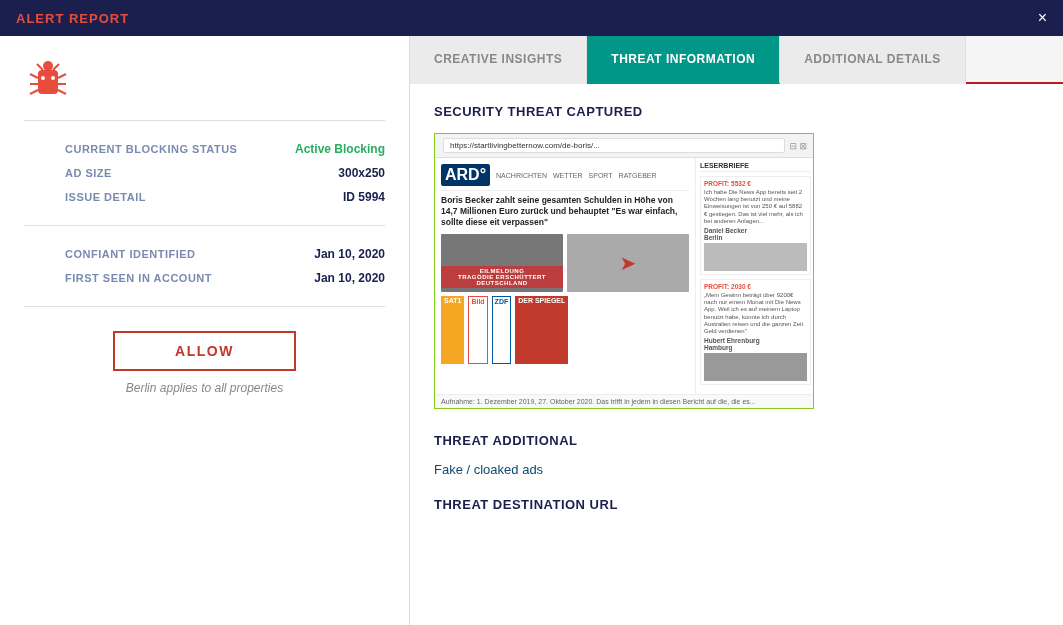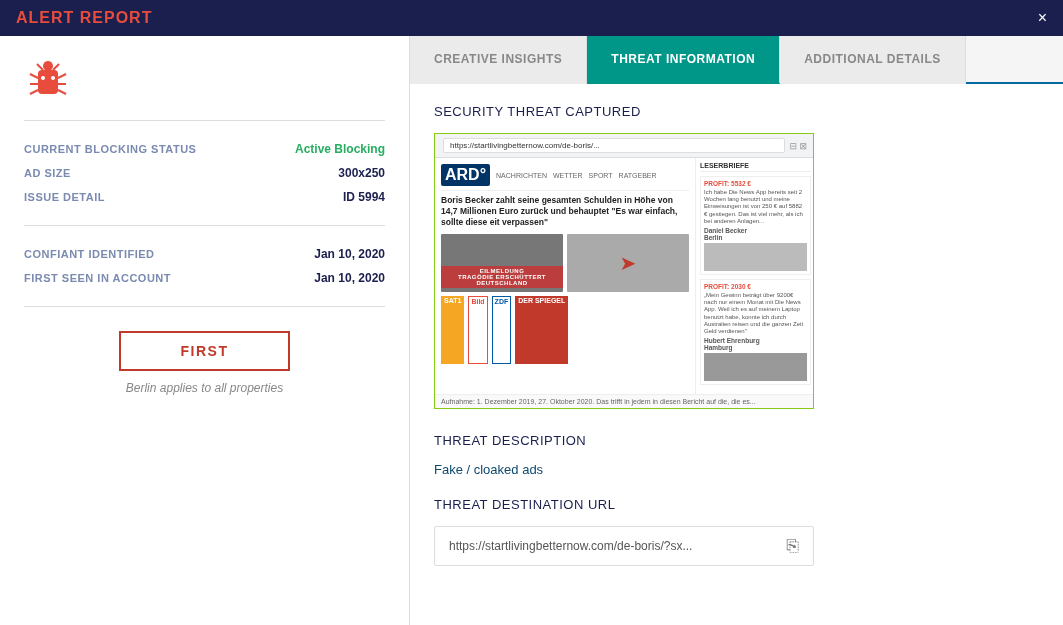--- a/index.html
+++ b/index.html
@@ -9,21 +9,21 @@
     .header {
       background: #1a1f4e;
       color: white;
       padding: 0 16px;
       height: 36px;
       display: flex;
       align-items: center;
       justify-content: space-between;
     }
     .header-title {
-      font-size: 16px;
+      font-size: 13px;
       font-weight: bold;
       letter-spacing: 1px;
       color: white;
       text-align: center;
     }
     .header-title span { color: #e74c3c; }
     .header-close {
       color: white;
       font-size: 16px;
       cursor: pointer;
@@ -77,20 +77,21 @@
       margin-top: 16px;
       border-bottom: 1px solid #ddd;
       padding-bottom: 16px;
     }
 
     .info-row {
       display: flex;
       justify-content: space-between;
       align-items: center;
       padding: 5px 0;
+      margin-left: 41px;
     }
 
     .info-label {
       font-size: 11px;
       color: #7a8ab0;
       letter-spacing: 0.5px;
       font-weight: bold;
     }
 
     .info-value {
@@ -136,21 +137,21 @@
     
     .right-panel {
       flex: 1;
       overflow-y: auto;
       padding: 0;
     }
 
     
     .tabs {
       display: flex;
-      border-bottom: 2px solid #0369a1;
+      border-bottom: 2px solid #b91c1c;
       background: #f5f5f5;
     }
 
     .tab {
       padding: 16px 24px;
       font-size: 12px;
       font-weight: bold;
       letter-spacing: 0.5px;
       color: #888;
       cursor: pointer;
@@ -165,21 +166,21 @@
       border-bottom: 2px solid #009688;
     }
 
     
     .right-content {
       padding: 20px 24px;
     }
 
     .section-title {
       font-size: 13px;
-      font-weight: normal;
+      font-weight: bold;
       color: #1a1f4e;
       letter-spacing: 0.5px;
       margin-bottom: 14px;
     }
 
     .screenshot-container {
       border: 1px solid #84cc16;
       background: #f9f9f9;
       margin-bottom: 24px;
       max-width: 380px;
@@ -439,21 +440,21 @@
         <span class="info-label">CONFIANT IDENTIFIED</span>
         <span class="info-value">Jan 10, 2020</span>
       </div>
       <div class="info-row">
         <span class="info-label">FIRST SEEN IN ACCOUNT</span>
         <span class="info-value">Jan 10, 2020</span>
       </div>
     </div>
 
     <div class="allow-section">
-      <button class="allow-btn">FIRST</button>
+      <button class="allow-btn">ALLOW</button>
       <span class="allow-note">Berlin applies to all properties</span>
     </div>
 
   </div>
 
   <div class="right-panel">
 
     <div class="tabs">
       <div class="tab">CREATIVE INSIGHTS</div>
       <div class="tab active">THREAT INFORMATION</div>
@@ -516,24 +517,20 @@
                 <div class="sidebar-card-text">„Mein Gewinn beträgt über 9200€ nach nur einem Monat mit Die News App. Weil ich es auf meinem Laptop benutzt habe, konnte ich durch Australien reisen und die ganzen Zeit Geld verdienen"</div>
                 <div style="font-size:6.5px; color:#555; margin-top:2px; font-weight:bold;">Hubert Ehrenburg<br>Hamburg</div>
                 <div class="sidebar-card-img" style="background:#999;"></div>
               </div>
             </div>
           </div>
         </div>
         <div class="caption">Aufnahme: 1. Dezember 2019, 27. Oktober 2020. Das trifft in jedem in diesen Bericht auf die, die es...</div>
       </div>
 
-      <div class="section-title">THREAT DESCRIPTION</div>
+      <div class="section-title">THREAT ADDITIONAL</div>
       <div class="threat-desc-value">Fake / cloaked ads</div>
 
       <div class="section-title section-spacing">THREAT DESTINATION URL</div>
-      <div class="url-container">
-        <span class="url-text">https://startlivingbetternow.com/de-boris/?sx...</span>
-        <span class="copy-icon">⎘</span>
-      </div>
 
     </div>
   </div>
 </div>
 
 </body></html>

